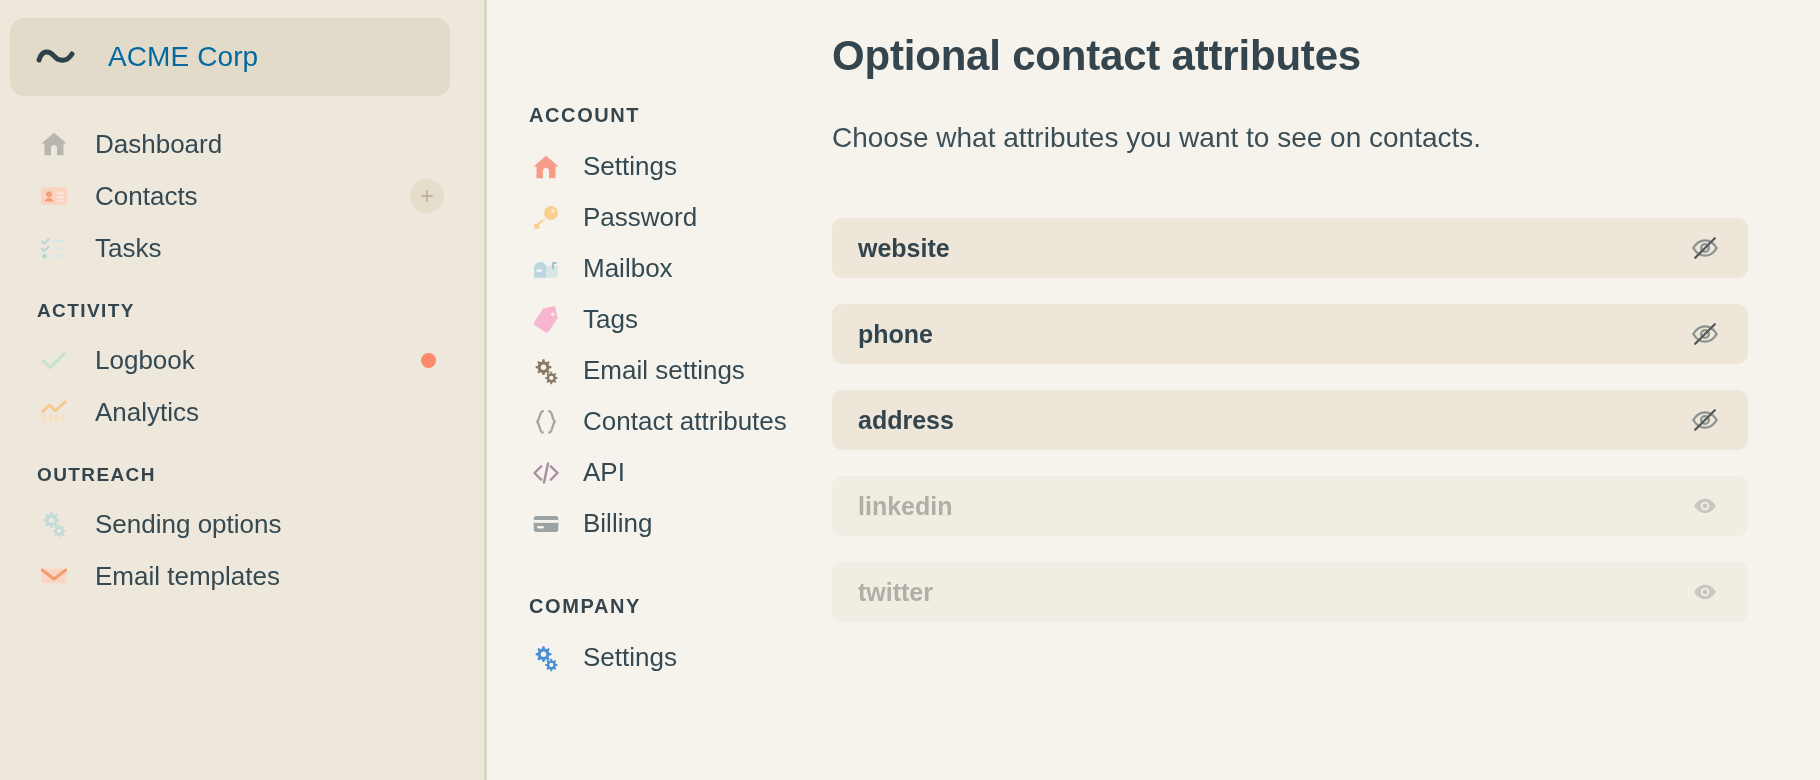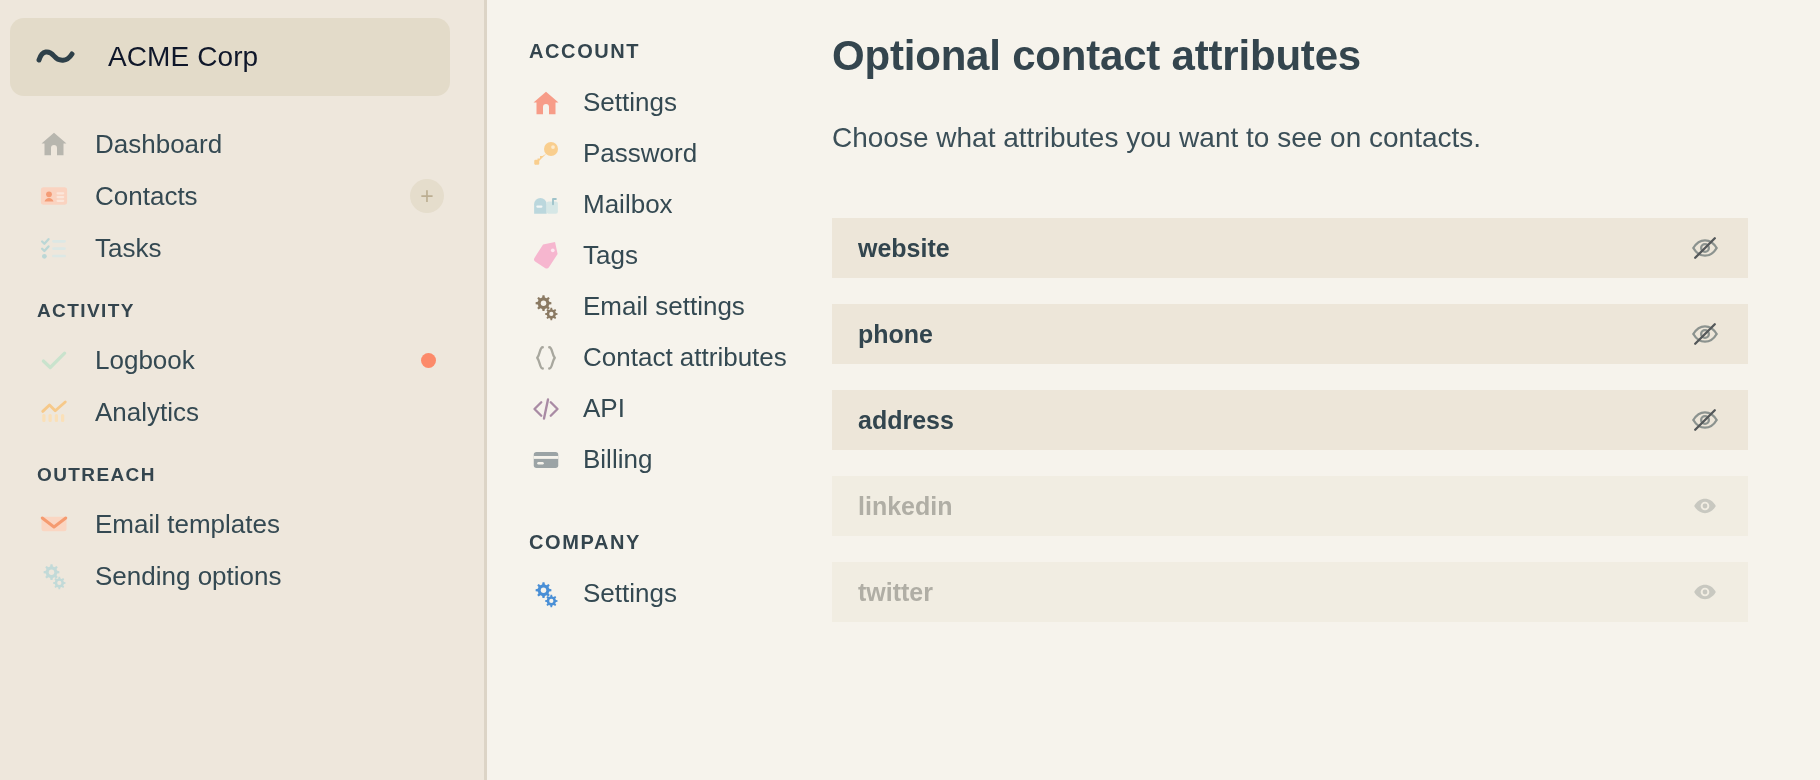--- a/index.html
+++ b/index.html
@@ -53,21 +53,21 @@
     color: #2E4049;
     text-align: left;
     margin-right: 30px;
     display: flex;
     align-items: center;
     height: 40px;
   }
   .workspace-name {
     font-size: 28px;
     font-weight: 400;
-    color: #0f172a;
+    color: #0369a1;
     letter-spacing: .1px;
   }
 
   .nav-block { margin-top: 22px; }
 
   .nav-heading {
     font-size: 19px;
     font-weight: 700;
     letter-spacing: 1.4px;
     color: #34454E;
@@ -116,21 +116,21 @@
     width: 15px; height: 15px;
     border-radius: 50%;
     background: #FC8A6A;
     margin-right: 12px;
   }
 
   
   .settings-nav {
     width: 345px;
     flex: 0 0 345px;
-    padding: 40px 0 0 40px;
+    padding: 104px 0 0 40px;
   }
   .sn-heading {
     font-size: 20px;
     font-weight: 700;
     letter-spacing: 1.6px;
     color: #34454E;
     margin: 0 0 14px 2px;
   }
   .sn-heading.second { margin-top: 46px; }
 
@@ -170,21 +170,21 @@
     font-size: 28px;
     font-weight: 400;
     color: #3B4F58;
     margin-bottom: 64px;
   }
 
   .attr-list { display: flex; flex-direction: column; gap: 26px; }
 
   .attr-row {
     height: 60px;
-    border-radius: 0;
+    border-radius: 10px;
     background: #EDE6D9;
     display: flex;
     align-items: center;
     padding: 0 26px;
     cursor: pointer;
   }
   .attr-row.off { background: #F1EDE2; }
 
   .attr-name {
     font-size: 25px;
@@ -284,43 +284,43 @@
       </span>
       <span class="nav-label">Analytics</span>
     </div>
 
     <div class="nav-heading">OUTREACH</div>
 
 
     <div class="nav-item">
       <span class="nav-icon">
         <svg width="30" height="30" viewBox="0 0 24 24" aria-hidden="true">
-          <rect x="2" y="6.2" width="20" height="11.6" rx="2" fill="#FAD6C2"></rect>
-          <path d="M2.6 7.2 L12 14.4 L21.4 7.2" stroke="#F59B70" stroke-width="2.4" fill="none" stroke-linecap="round" stroke-linejoin="round"></path>
-        </svg>
-      </span>
-      <span class="nav-label">Email templates</span>
-    </div>
-
-    <div class="nav-item">
-      <span class="nav-icon">
-        <svg width="30" height="30" viewBox="0 0 24 24" aria-hidden="true">
           <g fill="#C2DAD8">
             <path d="M9.2 2.6 L10.8 2.6 L11.1 4.3 L12.5 4.9 L13.9 3.9 L15 5 L14 6.4 L14.6 7.8 L16.3 8.1 L16.3 9.7 L14.6 10 L14 11.4 L15 12.8 L13.9 13.9 L12.5 12.9 L11.1 13.5 L10.8 15.2 L9.2 15.2 L8.9 13.5 L7.5 12.9 L6.1 13.9 L5 12.8 L6 11.4 L5.4 10 L3.7 9.7 L3.7 8.1 L5.4 7.8 L6 6.4 L5 5 L6.1 3.9 L7.5 4.9 L8.9 4.3 Z"></path>
           </g>
           <circle cx="10" cy="8.9" r="2.2" fill="#EEE7DC"></circle>
           <g fill="#C2DAD8">
             <path d="M15.6 12.6 L16.9 12.6 L17.1 13.9 L18.2 14.4 L19.3 13.6 L20.2 14.5 L19.4 15.6 L19.9 16.7 L21.2 16.9 L21.2 18.2 L19.9 18.4 L19.4 19.5 L20.2 20.6 L19.3 21.5 L18.2 20.7 L17.1 21.2 L16.9 22.5 L15.6 22.5 L15.4 21.2 L14.3 20.7 L13.2 21.5 L12.3 20.6 L13.1 19.5 L12.6 18.4 L11.3 18.2 L11.3 16.9 L12.6 16.7 L13.1 15.6 L12.3 14.5 L13.2 13.6 L14.3 14.4 L15.4 13.9 Z"></path>
           </g>
           <circle cx="16.25" cy="17.55" r="1.7" fill="#EEE7DC"></circle>
         </svg>
       </span>
       <span class="nav-label">Sending options</span>
     </div>
 
+    <div class="nav-item">
+      <span class="nav-icon">
+        <svg width="30" height="30" viewBox="0 0 24 24" aria-hidden="true">
+          <rect x="2" y="6.2" width="20" height="11.6" rx="2" fill="#FAD6C2"></rect>
+          <path d="M2.6 7.2 L12 14.4 L21.4 7.2" stroke="#F59B70" stroke-width="2.4" fill="none" stroke-linecap="round" stroke-linejoin="round"></path>
+        </svg>
+      </span>
+      <span class="nav-label">Email templates</span>
+    </div>
+
   </aside>
 
   <nav class="settings-nav">
 
     <div class="sn-heading">ACCOUNT</div>
 
     <div class="sn-item">
       <span class="sn-icon">
         <svg width="30" height="30" viewBox="0 0 24 24" aria-hidden="true">
           <path d="M12 3 L22 11.5 L19.6 11.5 L19.6 21 L14.4 21 L14.4 15.2 A2.4 2.4 0 0 0 9.6 15.2 L9.6 21 L4.4 21 L4.4 11.5 L2 11.5 Z" fill="#F79C88"></path>

